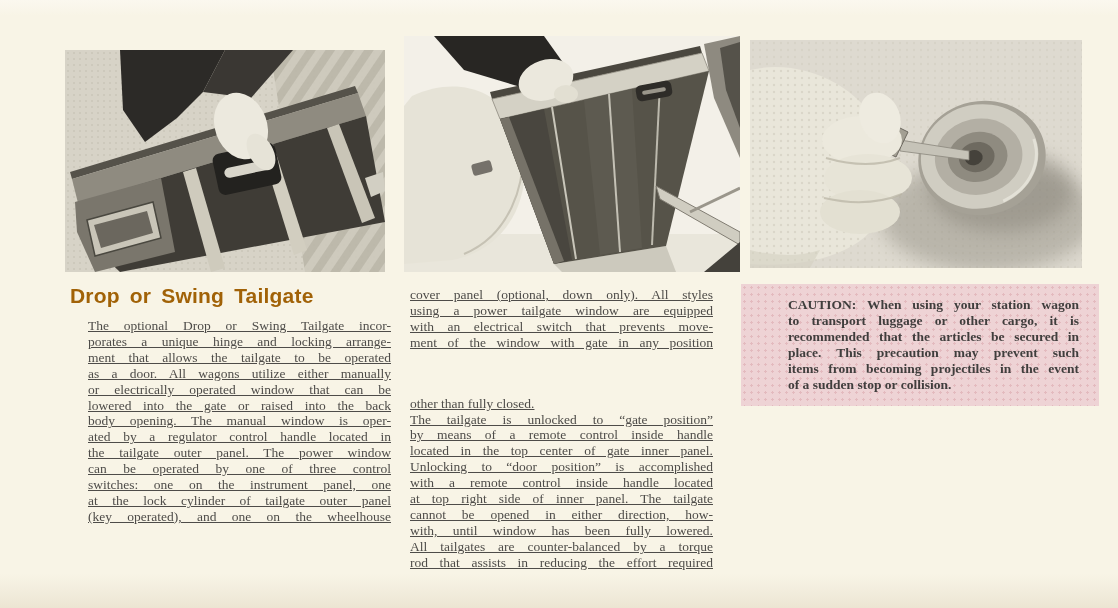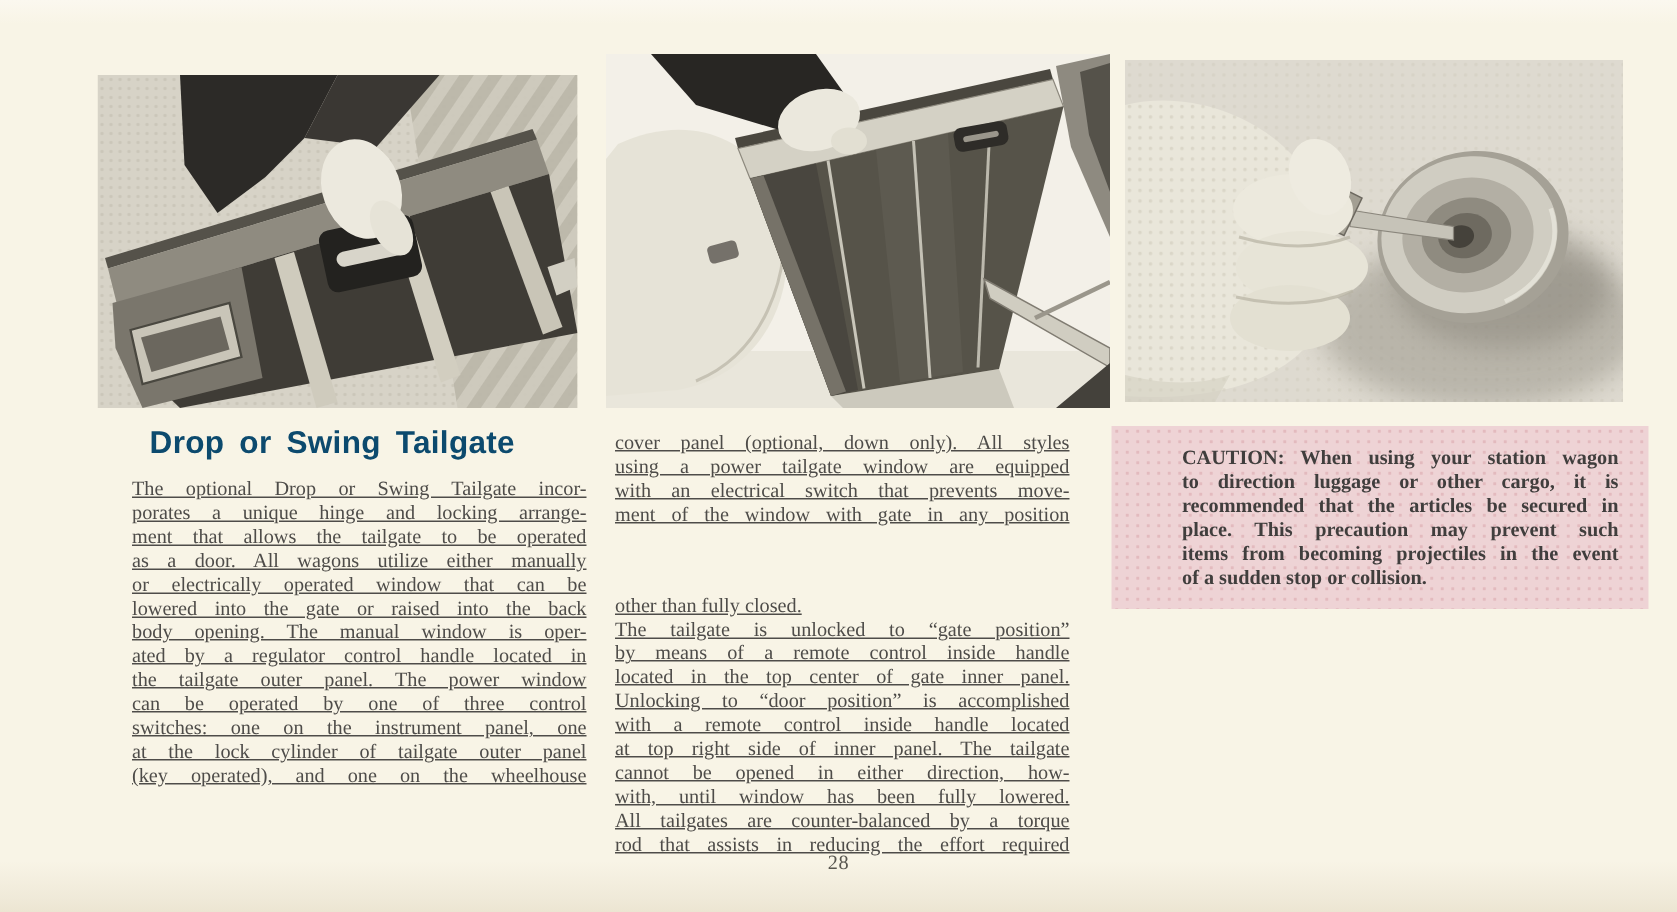--- a/index.html
+++ b/index.html
@@ -7,21 +7,21 @@
     width:1118px;height:608px;overflow:hidden;position:relative;
     background:linear-gradient(180deg,#fbf8ef 0px,#f8f4e6 16px,#f8f4e6 574px,#efe9d8 600px,#ece5d2 608px);
     font-family:"Liberation Serif","DejaVu Serif",serif;
   }
   .page{position:absolute;inset:0;}
   .photo{position:absolute;margin:0;padding:0;}
   .photo svg{display:block;}
   .heading{
     position:absolute;left:70px;top:284px;width:303px;margin:0;
     font-family:"Liberation Sans","DejaVu Sans",sans-serif;
-    font-size:21px;font-weight:700;color:#0c4a6e;text-align:center;
+    font-size:21px;font-weight:700;color:#a16207;text-align:left;
     letter-spacing:.2px;word-spacing:4px;
   }
   .coltext{
     position:absolute;font-size:13.5px;color:#4e4c49;text-decoration:underline;
   }
   .coltext .tline{
     text-align:justify;text-align-last:justify;white-space:normal;
     line-height:15.9px;
   }
   .coltext .tline-last{text-align-last:left;margin-top:45px;}
@@ -201,22 +201,21 @@
       <div class="tline">at top right side of inner panel. The tailgate</div>
       <div class="tline">cannot be opened in either direction, how-</div>
       <div class="tline">with, until window has been fully lowered.</div>
       <div class="tline">All tailgates are counter-balanced by a torque</div>
       <div class="tline">rod that assists in reducing the effort required</div>
       <div class="tline tline-last">to open or close the tailgate.</div>
     </div>
 
   <aside class="caution">
       <div class="tline">CAUTION: When using your station wagon</div>
-      <div class="tline">to direction luggage or other cargo, it is</div>
+      <div class="tline">to transport luggage or other cargo, it is</div>
       <div class="tline">recommended that the articles be secured in</div>
       <div class="tline">place. This precaution may prevent such</div>
       <div class="tline">items from becoming projectiles in the event</div>
       <div class="tline tline-last">of a sudden stop or collision.</div>
     </aside>
 
-  <div class="page-number">28</div>
 
 </div>
 
 </body></html>

